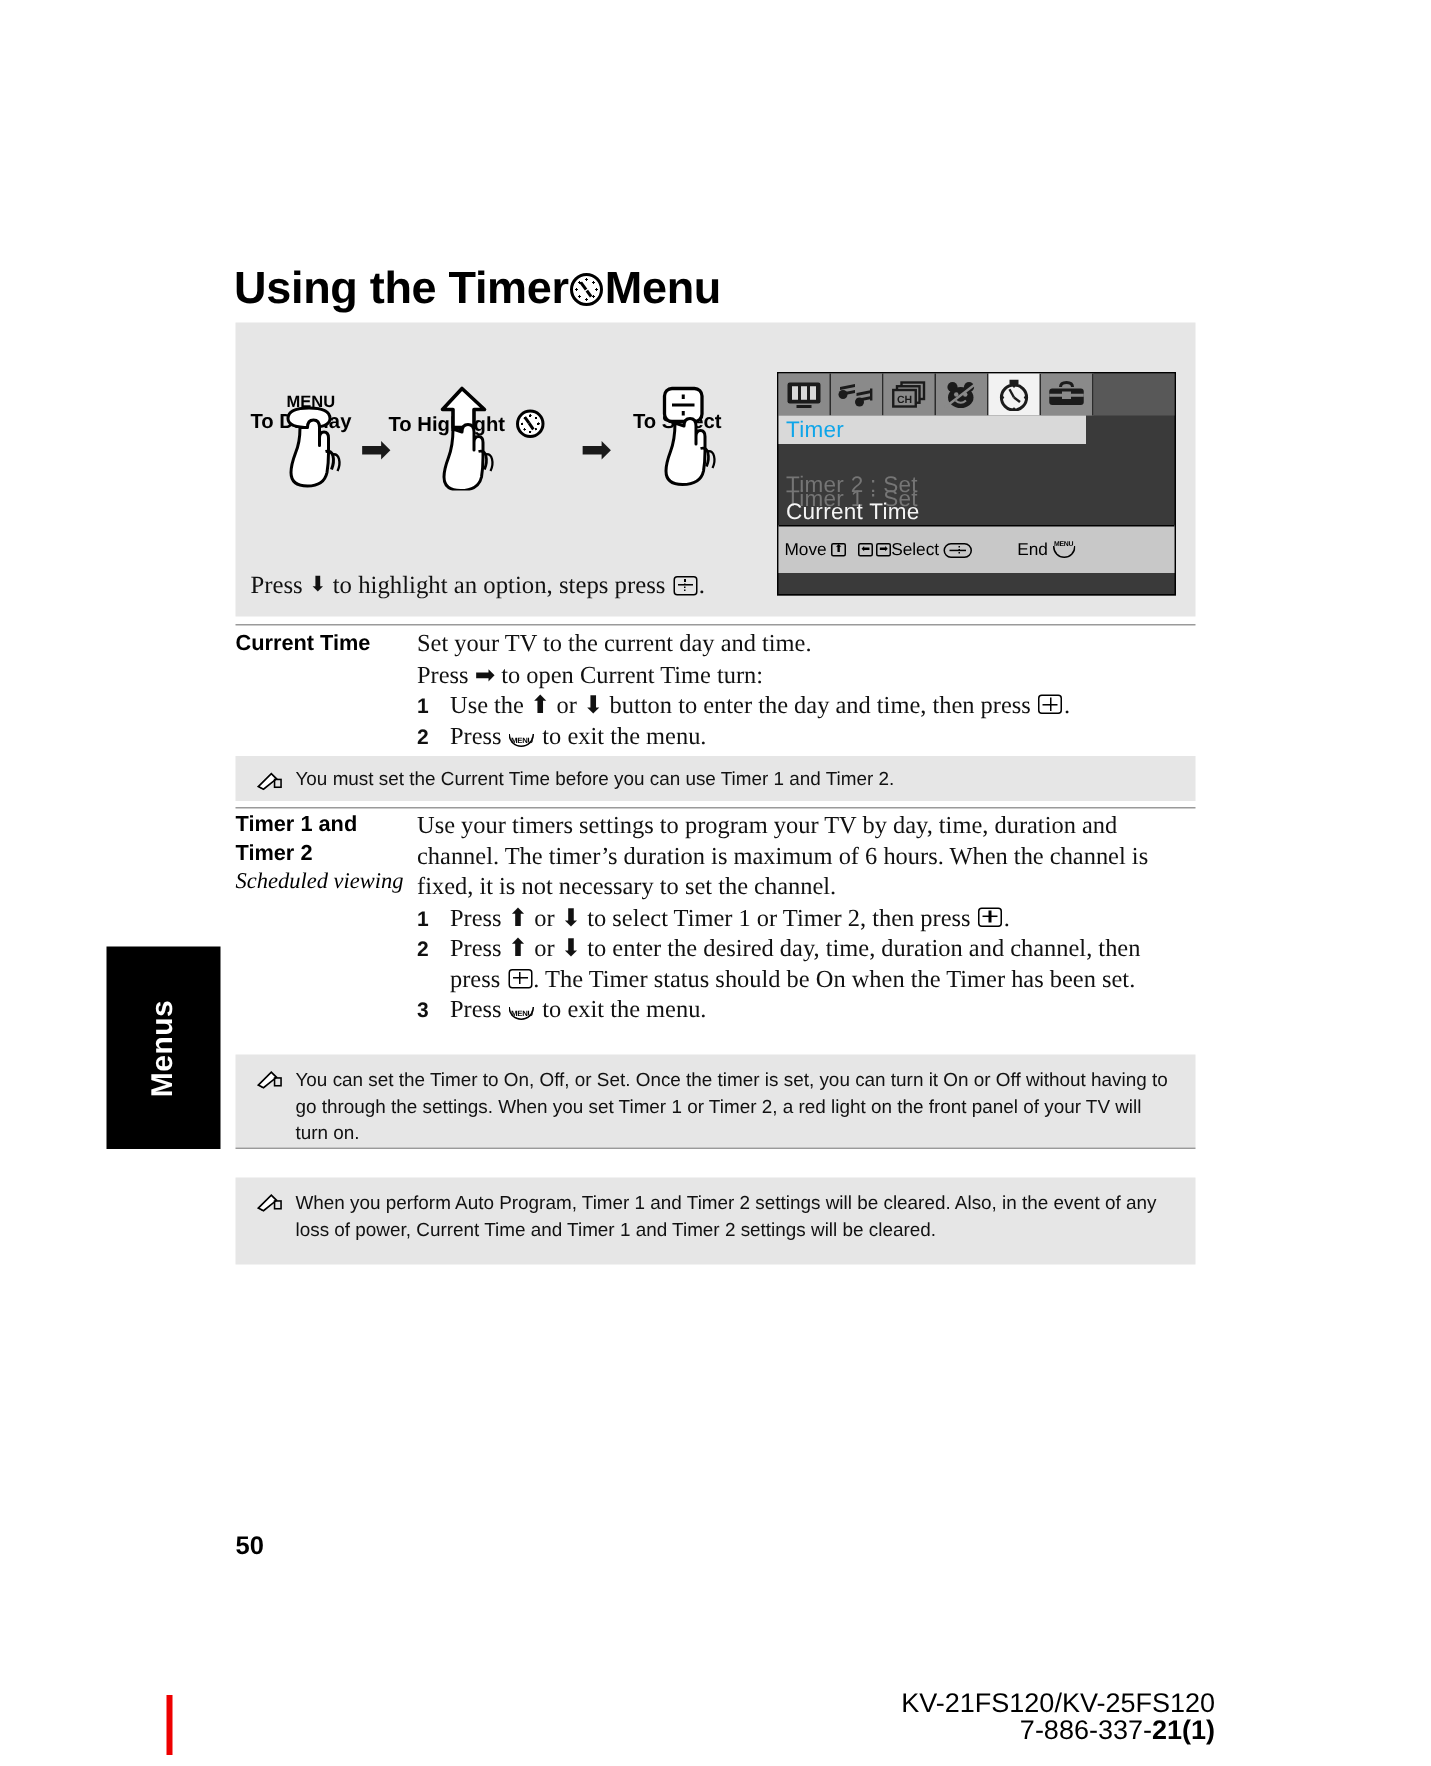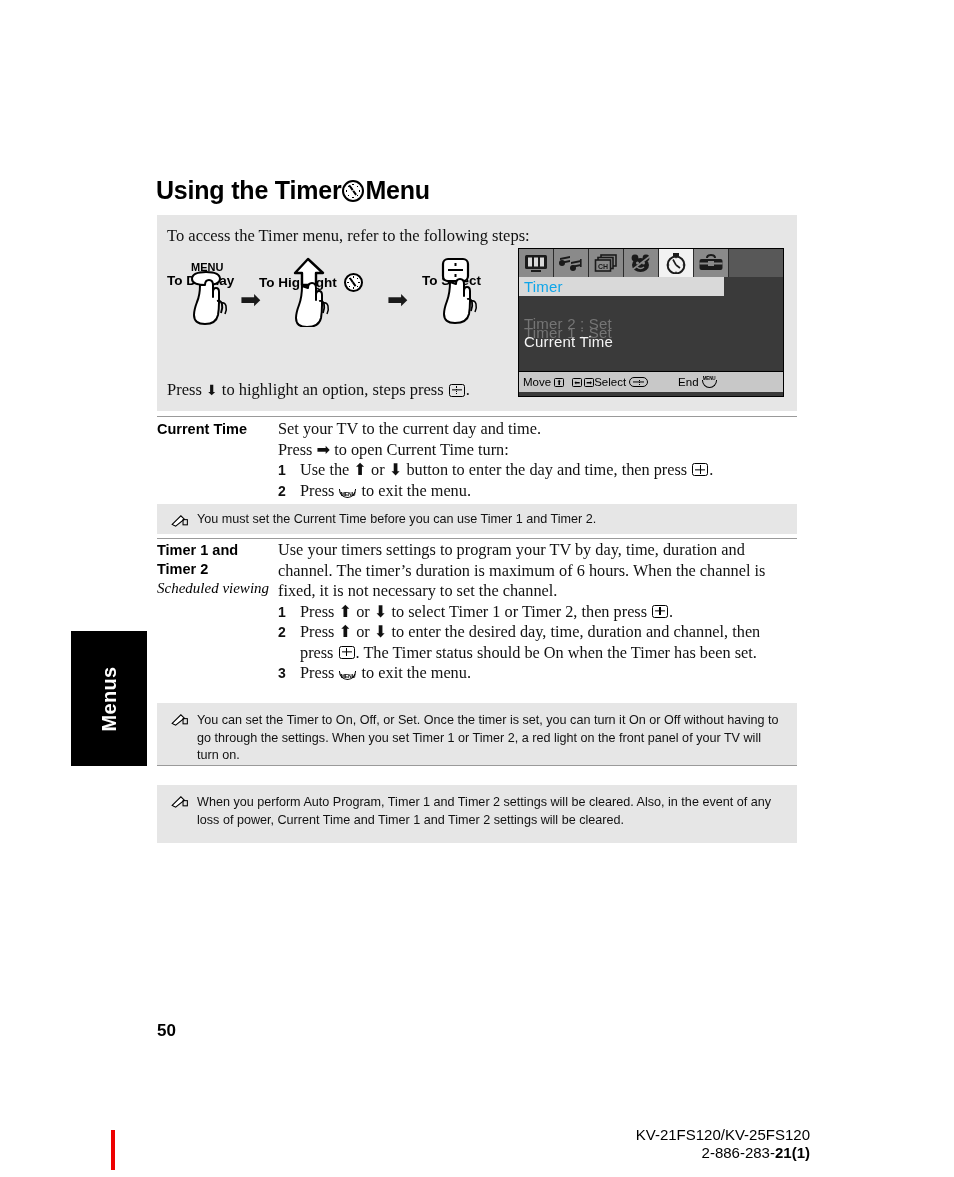--- a/index.html
+++ b/index.html
@@ -15,21 +15,21 @@
     overflow: hidden;
   }
 
   
   #page-title {
     position: absolute;
     left: 156px;
     top: 176px;
     font-family: "Liberation Sans", sans-serif;
     font-weight: bold;
-    font-size: 25px;
+    font-size: 30px;
     letter-spacing: -0.2px;
     color: #000;
     display: flex;
     align-items: center;
     gap: 1px;
     white-space: nowrap;
   }
 
   
   .clockface {
@@ -249,23 +249,23 @@
     letter-spacing: 0.2px;
     white-space: nowrap;
   }
   #osd-row-title   { top: 29px;  color: #0ea5e9; }
   #osd-row-t1      { top: 48px;  color: #757575; margin-top: 27px; }
   #osd-row-t2      { top: 66px;  color: #757575; }
   #osd-row-current { top: 84px;  color: #f5f5f5; }
 
   #osd-footer {
     position: absolute;
-    left: 0; bottom: 4px;
+    left: 0; bottom: 14px;
     width: 100%;
-    height: 21px;
+    height: 32px;
     background: #c8c8c8;
     border-top: 1.5px solid #000;
     box-sizing: border-box;
     display: flex;
     align-items: center;
     font-size: 11.5px;
     color: #000;
   }
   #osd-footer .seg { display: flex; align-items: center; gap: 3px; }
   #osd-footer .seg.move { margin-left: 4px; }
@@ -438,41 +438,40 @@
     width: 4px;
     height: 40px;
     background: #ee0000;
   }
   #footer-text {
     position: absolute;
     right: 144px;
     top: 1126px;
     text-align: right;
     font-family: "Liberation Sans", sans-serif;
-    font-size: 15px;
+    font-size: 18px;
     line-height: 18px;
     color: #000;
     white-space: nowrap;
   }
   #footer-text .b { font-weight: bold; }
 </style>
 </head>
 <body>
 
 <div id="page-title">
   <span>Using the Timer</span>
   <span class="clockface" style="width:22px;height:22px;">
     <span class="clock-ticks"></span>
   </span>
   <span>Menu</span>
 </div>
 
 <div id="steps-panel">
 
-  <div id="steps-intro">To access the Timer menu, refer to the following steps:</div>
 
   <div class="col-head" id="head-display">To Display</div>
 
   <div class="col-head" id="head-highlight">
     <span>To Highlight</span>
     <span class="clockface" style="width:19px;height:19px;">
       <span class="clock-ticks"></span>
     </span>
   </div>
 
@@ -681,14 +680,14 @@
 <div id="side-tab">
   <span>Menus</span>
 </div>
 
 <div id="page-number">50</div>
 
 <div id="footer-bar"></div>
 
 <div id="footer-text">
   <span>KV-21FS120/KV-25FS120</span><br>
-  <span>2-886-283-</span><span class="b">21(1)</span>
+  <span>7-886-337-</span><span class="b">21(1)</span>
 </div>
 
 </body></html>

